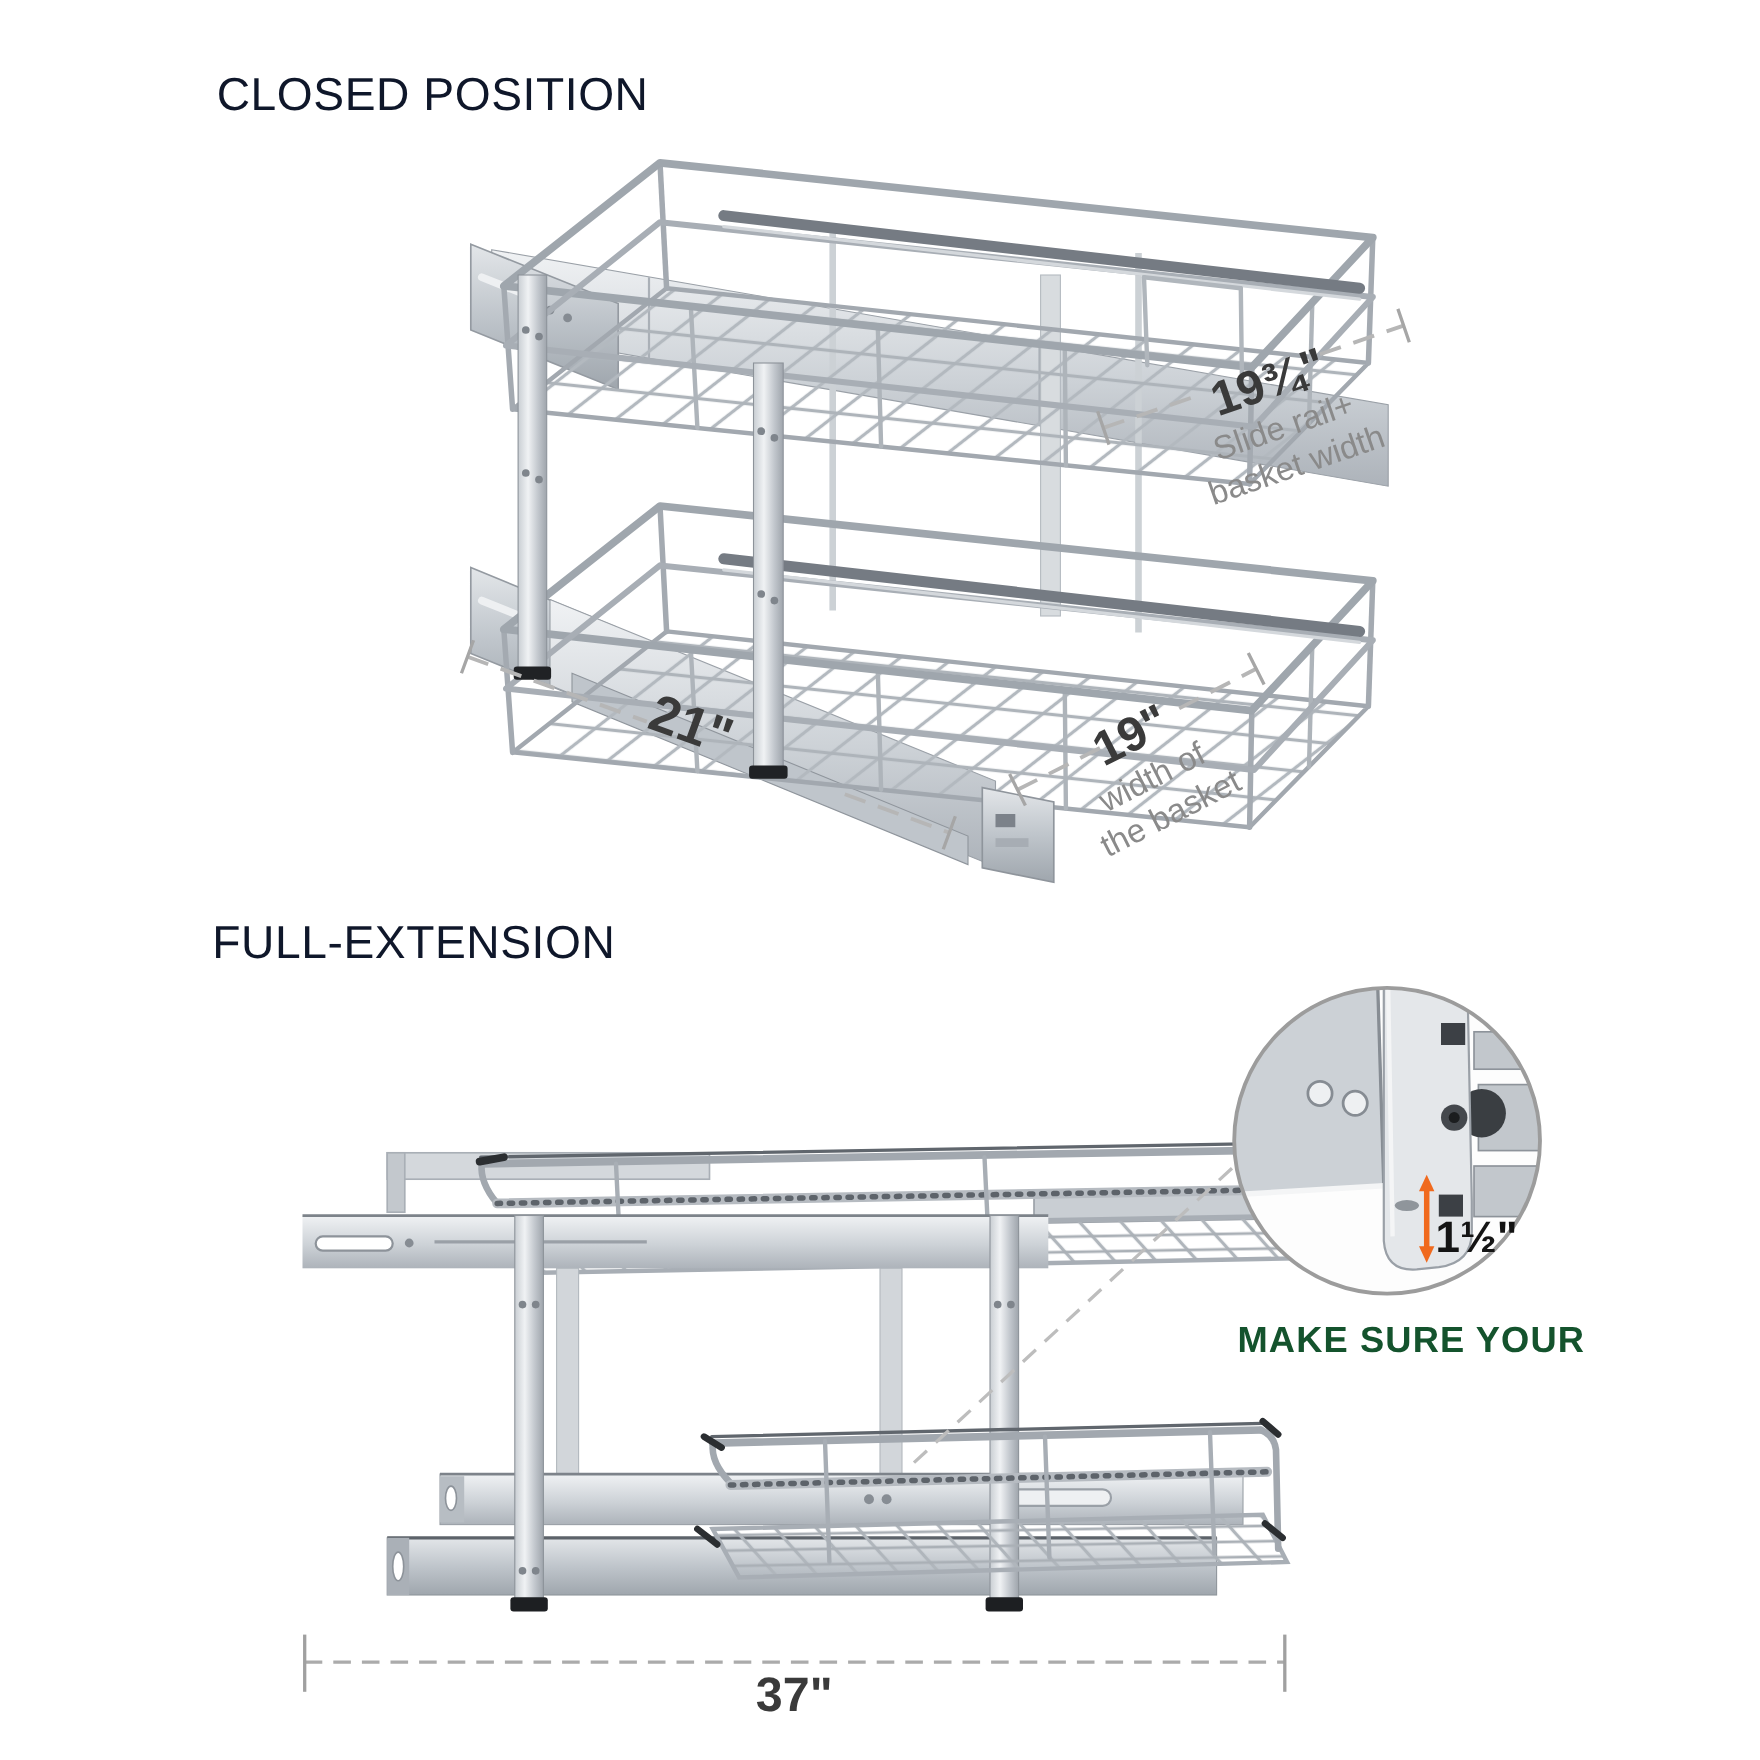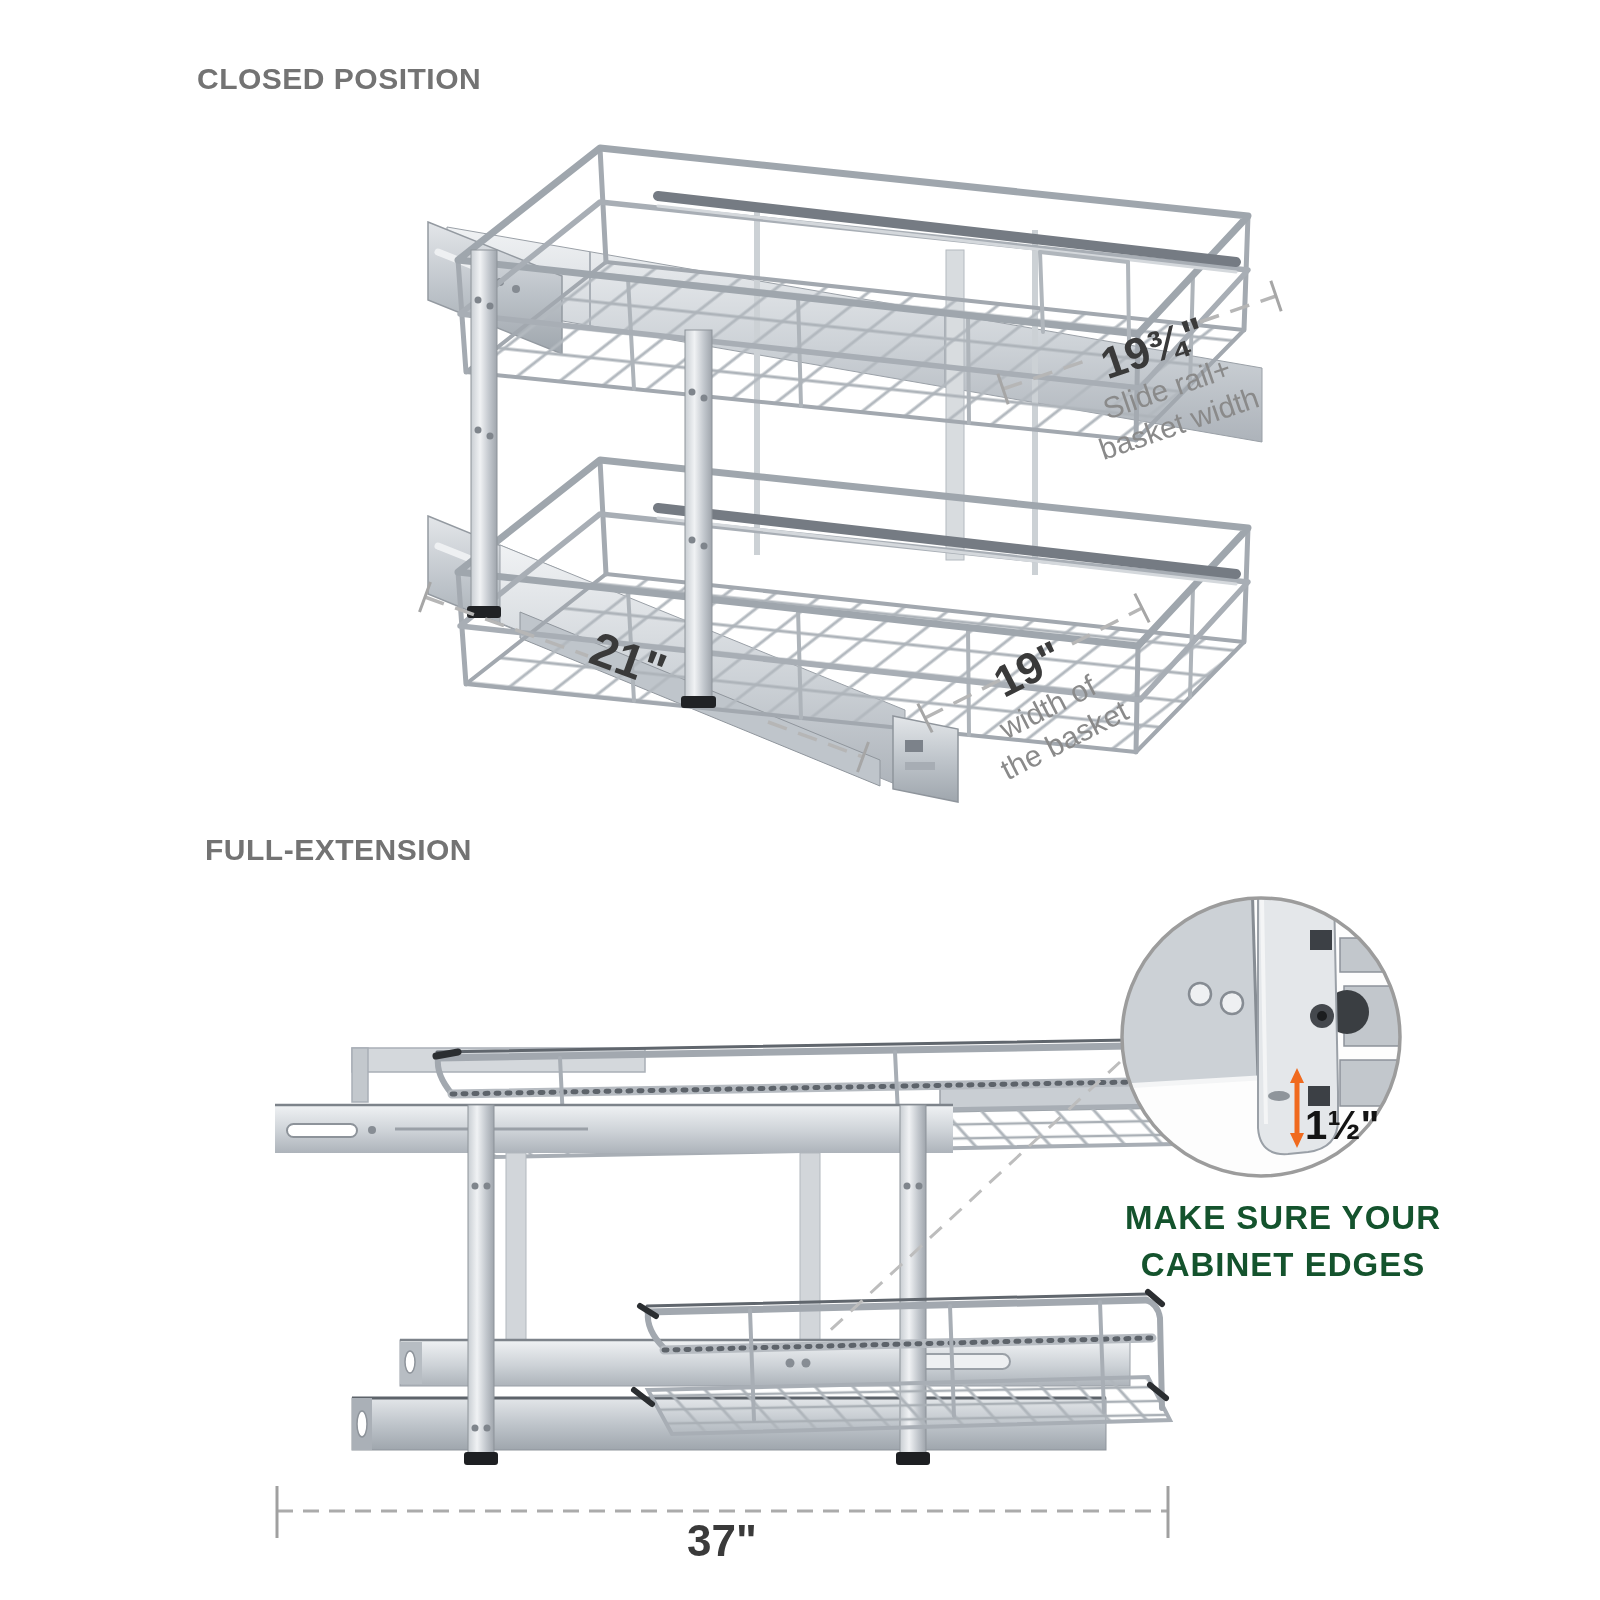--- a/index.html
+++ b/index.html
@@ -1,20 +1,20 @@
 <!DOCTYPE html>
 <html><head>
 <meta charset="utf-8">
 <style>
   html,body{margin:0;padding:0;background:#ffffff;}
   #canvas{position:relative;width:1600px;height:1600px;background:#ffffff;overflow:hidden;
           font-family:"Liberation Sans","DejaVu Sans",sans-serif;}
   #lineart{position:absolute;left:0;top:0;z-index:1;}
   .txt{position:absolute;z-index:2;white-space:nowrap;}
-  .heading{font-size:30px;font-weight:bold;color:#737373;letter-spacing:.5px;}
+  .heading{font-size:42px;font-weight:normal;color:#0f172a;letter-spacing:.5px;}
   .dimblock{text-align:center;}
   .dimvalue{font-size:44px;font-weight:bold;color:#3a3a3a;line-height:48px;}
   .dimvalue.big{font-size:48px;}
   .dimlabel{font-size:30px;font-weight:500;color:#8a8a8a;line-height:37px;}
   .rotA{transform:rotate(-19deg);transform-origin:50% 50%;}
   .rotB{transform:rotate(20deg);transform-origin:50% 50%;}
   .rotC{transform:rotate(-27deg);transform-origin:50% 50%;}
   .note{width:396px;text-align:center;font-size:33px;font-weight:bold;color:#14532d;
         line-height:47px;letter-spacing:1px;white-space:normal;}
   .insetval{font-size:40px;font-weight:bold;color:#141414;}
@@ -263,21 +263,21 @@
         <line x1="1297" y1="1082" x2="1297" y2="1134" stroke="#f06a1e" stroke-width="5"></line>
         <polygon points="1297,1068 1290,1083 1304,1083" fill="#f06a1e"></polygon>
         <polygon points="1297,1148 1290,1133 1304,1133" fill="#f06a1e"></polygon>
       </g>
     </g>
     <circle cx="1261" cy="1037" r="139" fill="none" stroke="#9c9c9c" stroke-width="3.5"></circle>
   </g>
 </svg>
 
 <div class="txt heading" style="left:197px;top:62px;">CLOSED POSITION</div>
-<div class="txt heading" style="left:193px;top:833px;margin-left:12px;">FULL-EXTENSION</div>
+<div class="txt heading" style="left:193px;top:833px;">FULL-EXTENSION</div>
 
 <div class="txt dimblock rotA" style="left:1015px;top:322px;width:300px;">
   <div class="dimvalue">19¾"</div>
   <div class="dimlabel">Slide rail+</div>
   <div class="dimlabel">basket width</div>
 </div>
 
 <div class="txt dimblock rotB" style="left:548px;top:636px;width:160px;">
   <div class="dimvalue big">21"</div>
 </div>
@@ -287,16 +287,15 @@
   <div class="dimlabel">width of</div>
   <div class="dimlabel">the basket</div>
 </div>
 
 <div class="txt d37" style="left:642px;top:1516px;">37"</div>
 
 <div class="txt insetval" style="left:1305px;top:1103px;">1½"</div>
 
 <div class="txt note" style="left:1085px;top:1194px;">
   <div>MAKE SURE YOUR</div>
-  <div>CABINET EDGES</div>
 </div>
 
 </div>
 
 </body></html>

